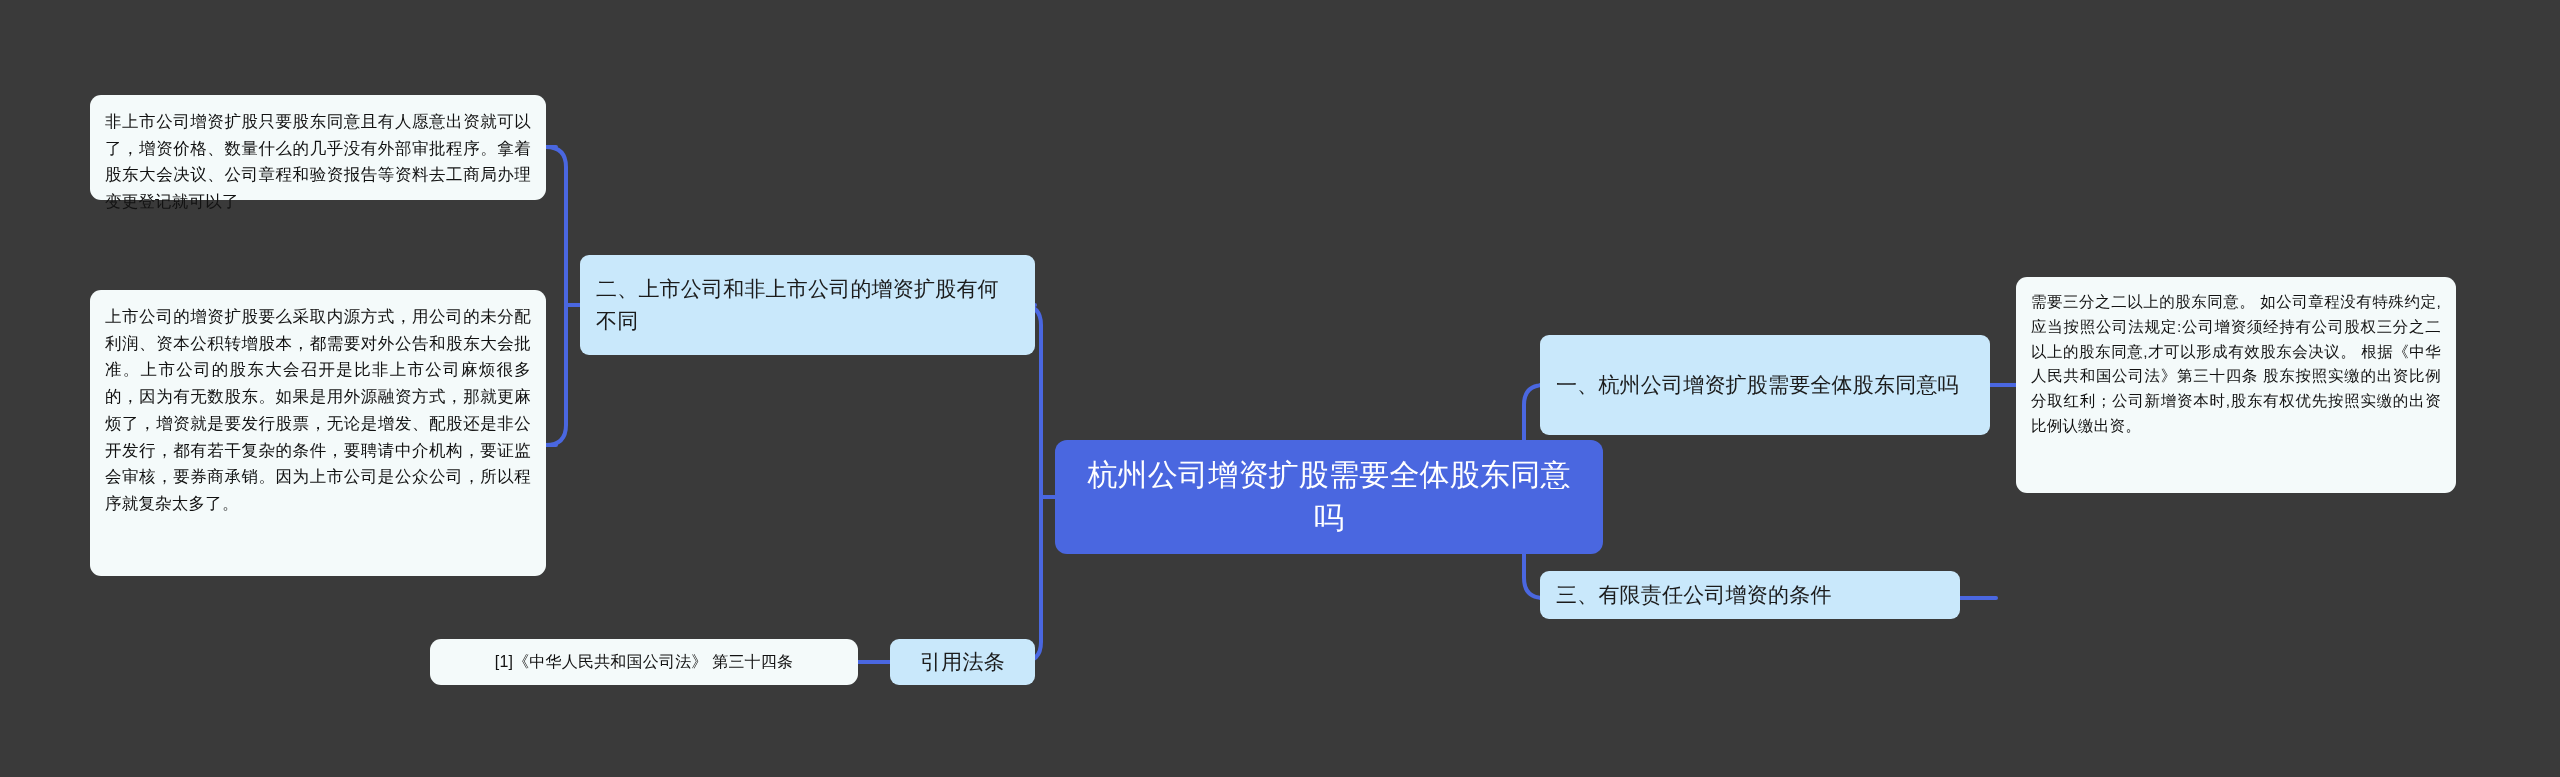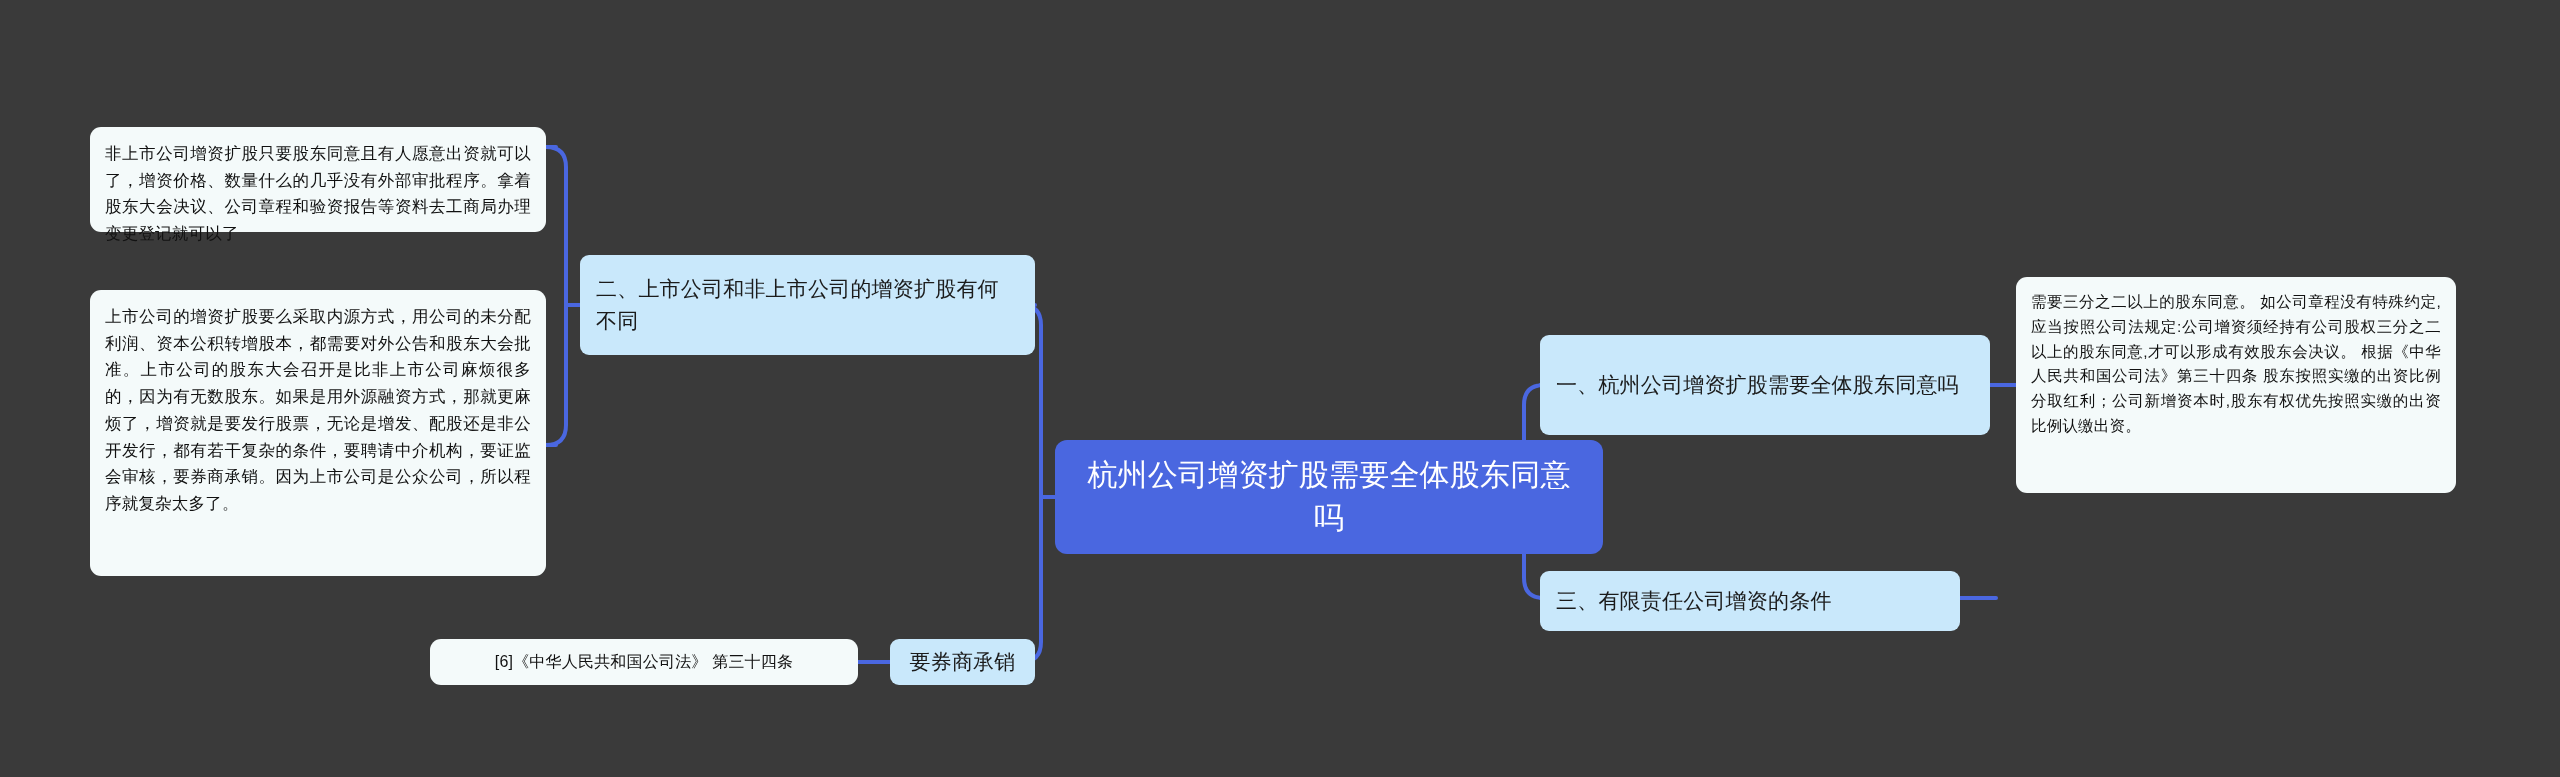--- a/index.html
+++ b/index.html
@@ -41,21 +41,21 @@
     justify-content: center;
     text-align: center;
     padding: 10px 18px;
     border-radius: 12px;
     line-height: 1.42;
   }
   .node-branch {
     background: #c9e8fb;
     color: #1b1b1b;
     font-size: 21px;
-    padding: 30px 16px;
+    padding: 24px 16px;
     border-radius: 9px;
   }
   .node-leaf {
     background: #f4fafa;
     color: #111111;
     font-size: 16.5px;
     padding: 13px 15px;
     border-radius: 11px;
     align-items: flex-start;
     line-height: 1.62;
@@ -106,34 +106,34 @@
   </svg>
 
   <div class="node node-root" style="left:1055px; top:440px; width:548px; height:114px;">
     <span class="txt">杭州公司增资扩股需要全体股东同意吗</span>
   </div>
 
   <div class="node node-branch" style="left:580px; top:255px; width:455px; height:100px;">
     <span class="txt">二、上市公司和非上市公司的增资扩股有何不同</span>
   </div>
 
-  <div class="node node-leaf" style="left:90px; top:95px; width:456px; height:105px;margin-top:32px;">
+  <div class="node node-leaf" style="left:90px; top:95px; width:456px; height:105px;">
     <span class="txt">非上市公司增资扩股只要股东同意且有人愿意出资就可以了，增资价格、数量什么的几乎没有外部审批程序。拿着股东大会决议、公司章程和验资报告等资料去工商局办理变更登记就可以了</span>
   </div>
 
   <div class="node node-leaf" style="left:90px; top:290px; width:456px; height:286px;">
     <span class="txt">上市公司的增资扩股要么采取内源方式，用公司的未分配利润、资本公积转增股本，都需要对外公告和股东大会批准。上市公司的股东大会召开是比非上市公司麻烦很多的，因为有无数股东。如果是用外源融资方式，那就更麻烦了，增资就是要发行股票，无论是增发、配股还是非公开发行，都有若干复杂的条件，要聘请中介机构，要证监会审核，要券商承销。因为上市公司是公众公司，所以程序就复杂太多了。</span>
   </div>
 
   <div class="node node-pill" style="left:890px; top:639px; width:145px; height:46px;">
-    <span class="txt">要券商承销</span>
+    <span class="txt">引用法条</span>
   </div>
 
   <div class="node node-leaf node-leaf-center" style="left:430px; top:639px; width:428px; height:46px; font-size:16px; padding:6px 14px;">
-    <span class="txt">[6]《中华人民共和国公司法》 第三十四条</span>
+    <span class="txt">[1]《中华人民共和国公司法》 第三十四条</span>
   </div>
 
   <div class="node node-branch" style="left:1540px; top:335px; width:450px; height:100px;">
     <span class="txt">一、杭州公司增资扩股需要全体股东同意吗</span>
   </div>
 
   <div class="node node-leaf" style="left:2016px; top:277px; width:440px; height:216px; font-size:15.5px; line-height:1.6;">
     <span class="txt">需要三分之二以上的股东同意。 如公司章程没有特殊约定,应当按照公司法规定:公司增资须经持有公司股权三分之二以上的股东同意,才可以形成有效股东会决议。 根据《中华人民共和国公司法》第三十四条 股东按照实缴的出资比例分取红利；公司新增资本时,股东有权优先按照实缴的出资比例认缴出资。</span>
   </div>
 

